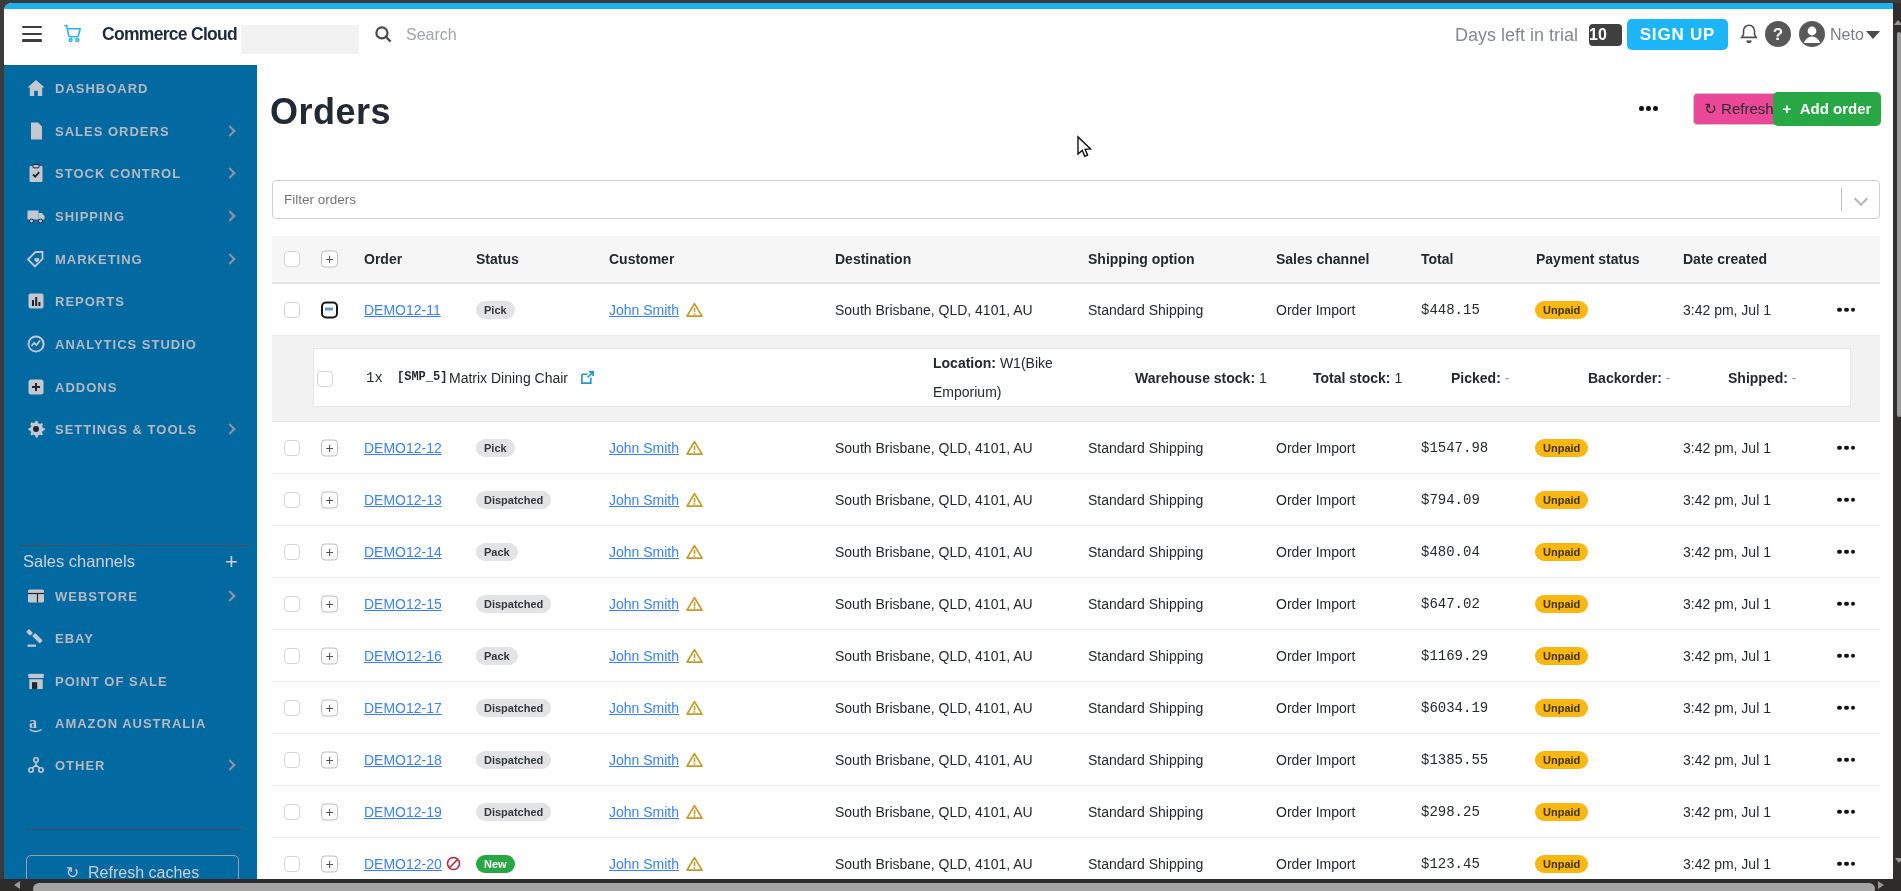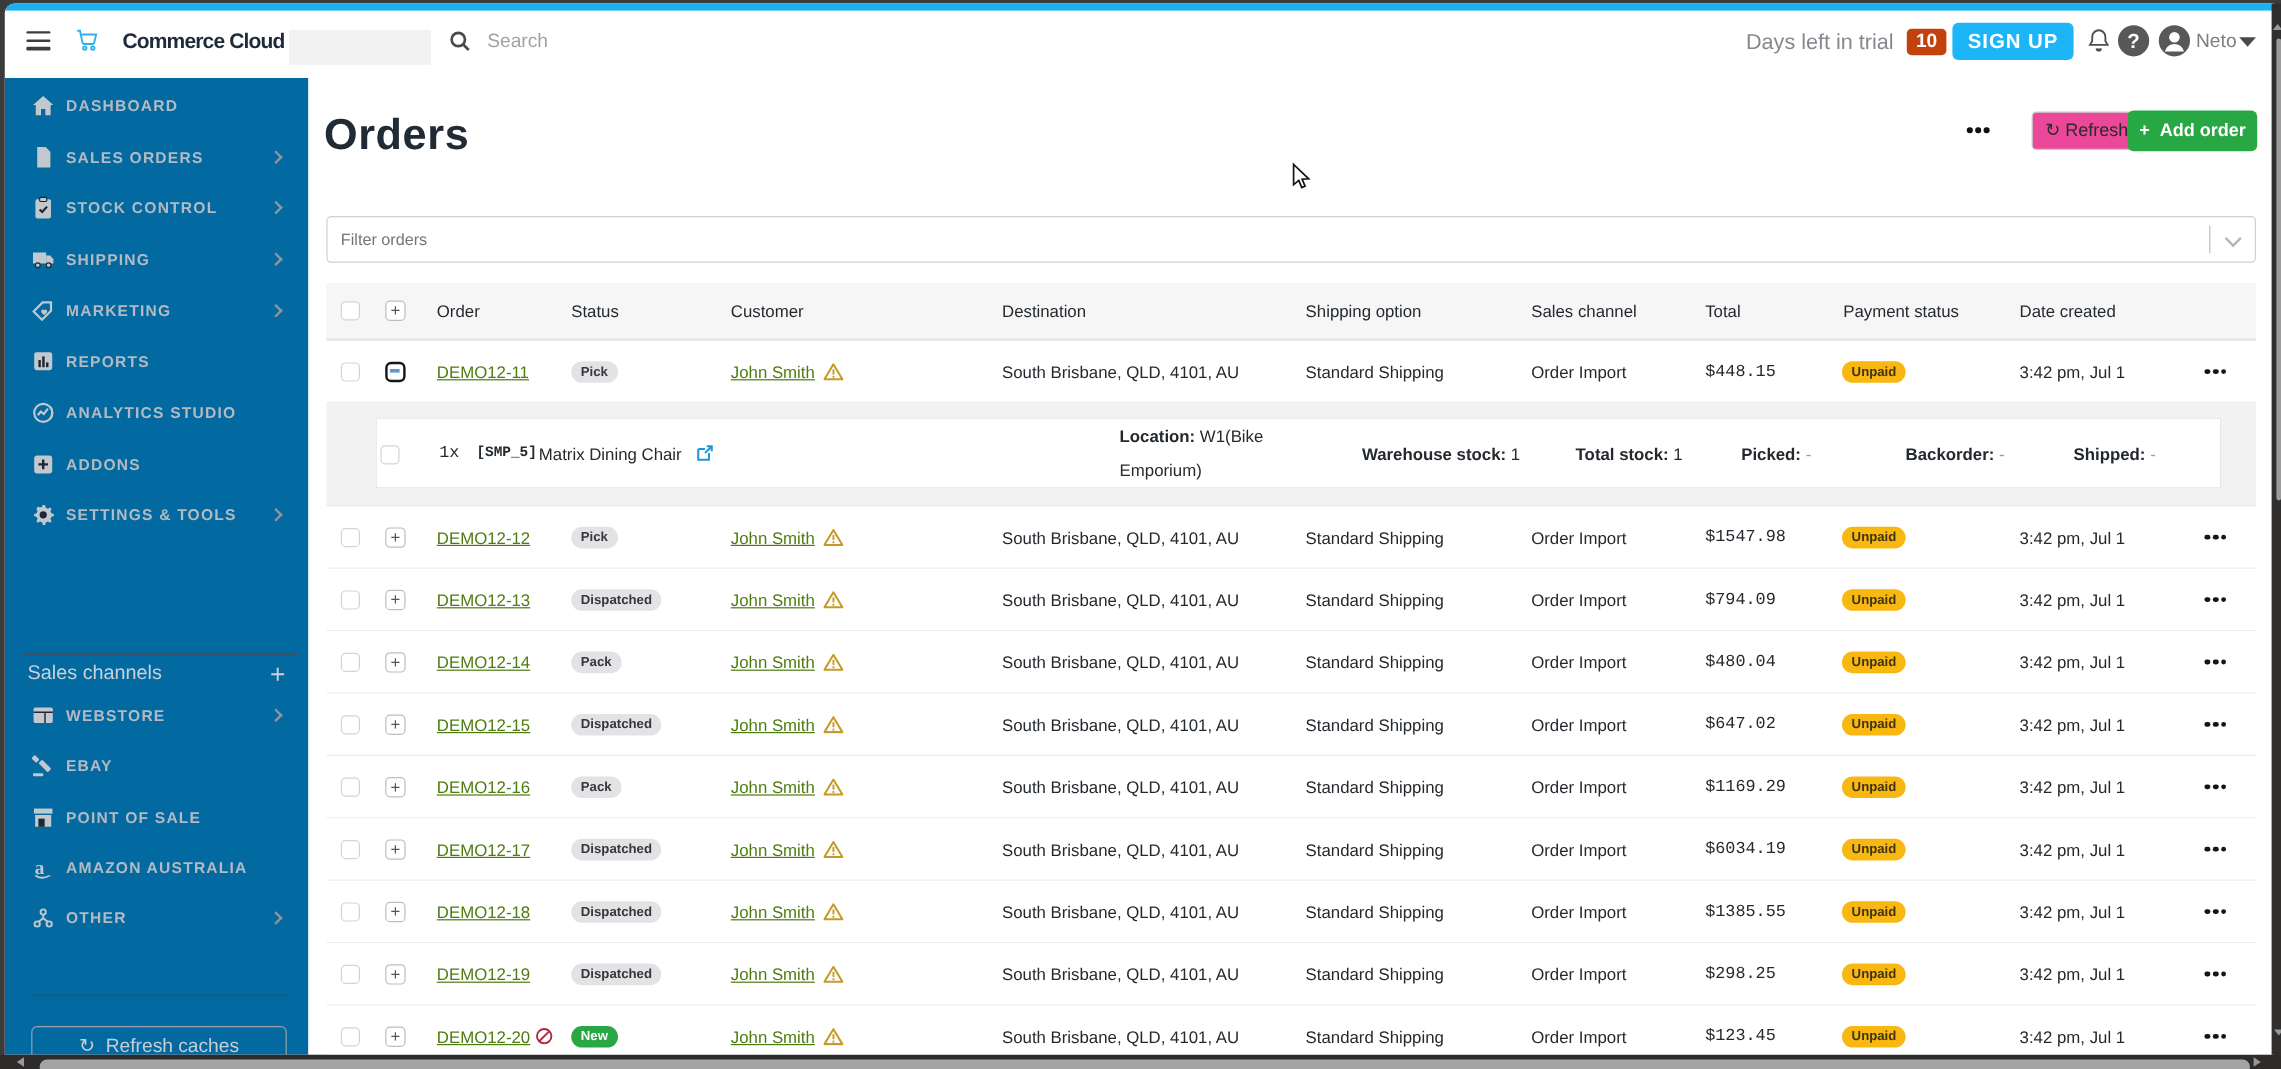--- a/index.html
+++ b/index.html
@@ -11,21 +11,21 @@
 .main { position:absolute; left:253px; top:62px; right:0; bottom:0; background:#fff; }
 .abs { position:absolute; }
 
 
 .hamb { position:absolute; left:18px; top:17px; width:20px; height:16px; }
 .hamb div { height:2.4px; background:#3d3d3d; border-radius:1px; margin-bottom:4.2px; }
 .brand { position:absolute; left:98px; top:15px; font-size:17.5px; font-weight:700; color:#1e2b3a; letter-spacing:-.7px; }
 .skel { position:absolute; left:237px; top:16px; width:118px; height:29px; background:#f2f2f2; }
 .searchtxt { position:absolute; left:402px; top:17px; font-size:16px; color:#9ea3a8; }
 .trial { position:absolute; left:1451px; top:16px; font-size:18px; color:#85898e; }
-.tbadge { position:absolute; left:1585px; top:15px; width:33px; height:22px; background:#c2410c; color:#fff; font-size:16px; font-weight:700; border-radius:4px; text-align:center; line-height:22px; }
+.tbadge { position:absolute; left:1585px; top:15px; width:33px; height:22px; background:#404040; color:#fff; font-size:16px; font-weight:700; border-radius:4px; line-height:22px; }
 .signup { position:absolute; left:1623px; top:10px; width:101px; height:31px; background:#1cb5f8; color:#fff; font-size:17px; font-weight:700; letter-spacing:.8px; border-radius:5px; text-align:center; line-height:31px; }
 .neto { position:absolute; left:1826px; top:17px; font-size:16px; color:#7b7e82; }
 .caret { position:absolute; left:1862px; top:22px; width:0; height:0; border-left:7px solid transparent; border-right:7px solid transparent; border-top:8px solid #4a4a4a; }
 
 
 .nav { position:absolute; top:1.65px; left:0; right:0; }
 .nitem { position:relative; height:42.7px; }
 .nitem .ic { position:absolute; left:22px; top:50%; transform:translateY(-50%); width:20px; height:20px; }
 .nitem .lbl { position:absolute; left:51px; top:50%; transform:translateY(-50%); font-size:13px; font-weight:700; letter-spacing:1px; color:#b4bac2; white-space:nowrap; }
 .chev { position:absolute; left:222px; top:50%; width:8px; height:8px; border-right:2px solid #8e959e; border-top:2px solid #8e959e; transform:translateY(-50%) rotate(45deg); }
@@ -45,28 +45,28 @@
 .btn-refresh { position:absolute; left:1436px; top:28px; width:92px; height:32px; background:#ec4899; border:1px solid #c9c9c9; border-radius:4px; color:#2b2b2b; font-size:15px; text-align:center; line-height:30px; }
 .btn-add { position:absolute; left:1516px; top:27px; width:108px; height:34px; background:#28a745; border-radius:5px; color:#fff; font-size:15px; font-weight:700; text-align:center; line-height:34px; }
 .filter { position:absolute; left:15px; top:115px; width:1608px; height:38.5px; border:1px solid #cfcfcf; border-radius:4px; background:#fff; }
 .filter .ph { position:absolute; left:11px; top:11px; font-size:13.5px; color:#757575; }
 .filter .vline { position:absolute; right:37px; top:7px; bottom:7px; border-left:1px solid #bdbdbd; }
 .filter .dchev { position:absolute; right:13px; top:13px; width:10px; height:10px; border-right:2px solid #b5b5b5; border-bottom:2px solid #b5b5b5; transform:rotate(45deg); }
 
 
 .tbl { position:absolute; left:15px; top:171px; width:1608px; }
 .thead { position:relative; height:48px; background:#f6f6f7; border-bottom:2px solid #e3e3e3; }
-.thead span { position:absolute; top:50%; transform:translateY(-50%); font-size:14px; font-weight:400; color:#24292e; }
+.thead span { position:absolute; top:50%; transform:translateY(-50%); font-size:14px; font-weight:700; color:#24292e; }
 .row { position:relative; height:52px; border-bottom:1px solid #ececec; background:#fff; }
 .row .cell { position:absolute; top:50%; transform:translateY(-50%); font-size:14px; color:#24292e; white-space:nowrap; }
 .cb { position:absolute; width:16px; height:16px; border:1.5px solid #d4d4d4; border-radius:4px; background:#fff; top:50%; transform:translateY(-50%); left:12px; }
 .expander { position:absolute; left:49px; top:50%; transform:translateY(-50%); width:17px; height:17px; border:1px solid #bdbdbd; border-radius:4px; color:#555; font-size:14px; text-align:center; line-height:15px; background:#fff; }
 .expander.open { border:2.5px solid #171717; border-radius:5px; }
 .expander.open i { position:absolute; left:1.6px; top:4.6px; width:8.6px; height:2.6px; background:#5b9bcf; }
-.lnk { color:#4d7c0f; text-decoration:underline; }
+.lnk { color:#3b82f6; text-decoration:underline; }
 .pill { position:absolute; top:50%; transform:translateY(-50%); height:18px; border-radius:9px; background:#e3e3e5; color:#33383d; font-size:11px; font-weight:700; line-height:18px; padding:0 8px; }
 .pill.green { background:#28a745; color:#fff; }
 .pill.amber { background:#f8b711; color:#3f3413; }
 .warn { position:absolute; top:50%; transform:translateY(-50%); height:15px; }
 .mono { font-family:"Liberation Mono", monospace; font-size:13px; }
 .rdots { position:absolute; left:1565px; top:50%; transform:translateY(-50%); display:flex; gap:2.2px; }
 .rdots i { width:4.7px; height:4.7px; background:#151515; border-radius:50%; }
 
 .x-order { left:92px; } .x-status { left:204px; } .x-cust { left:337px; }
 .x-dest { left:535px;padding-left:28px; } .x-ship { left:816px; } .x-chan { left:1004px; }

